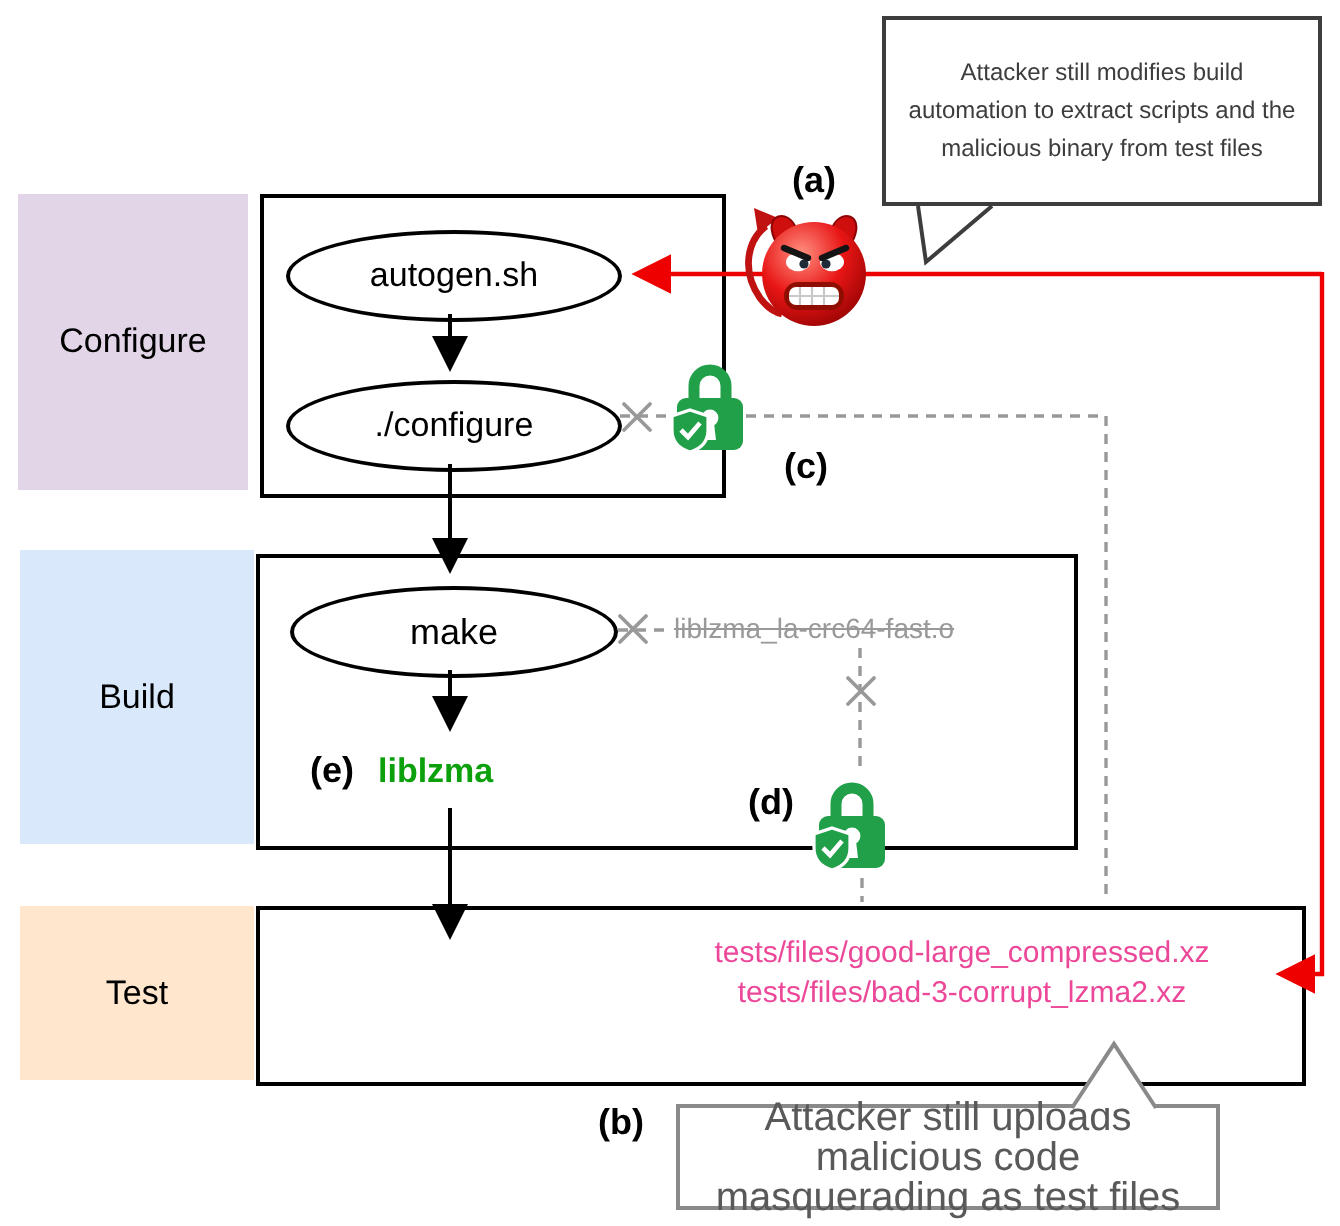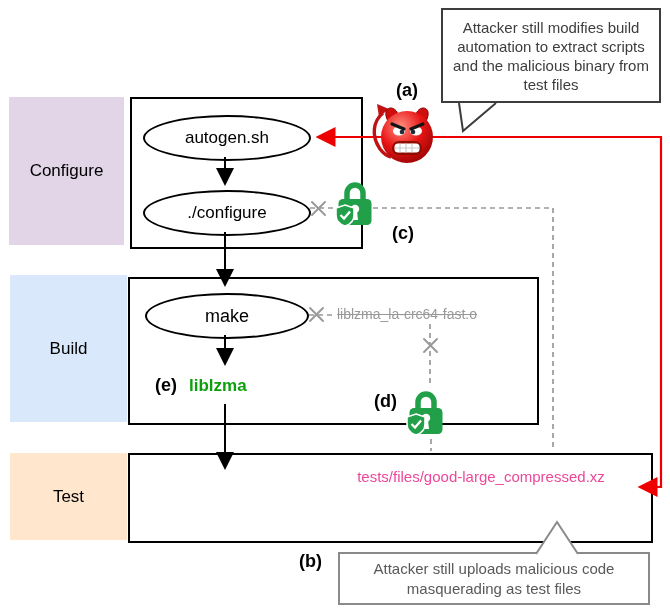--- a/index.html
+++ b/index.html
@@ -36,24 +36,24 @@
   .liblzma-name{color:#0ca10c;font-weight:bold;font-size:17px;}
   
   .objfile{left:337px;top:306px;z-index:2;color:#999;font-size:14px;
     text-decoration:line-through;white-space:nowrap;}
   
   .testfiles{left:330px;top:467px;width:302px;z-index:2;color:#ec4899;
     font-size:15px;line-height:20px;text-align:center;white-space:nowrap;}
   
   .callout{background:#fff;text-align:center;z-index:2;}
   .callout-top{left:441px;top:8px;width:220px;height:95px;border:2px solid #3d3d3d;
-    color:#3d3d3d;font-size:15px;line-height:19px;display:flex;align-items:center;justify-content:center;
+    color:#3d3d3d;font-size:12px;line-height:19px;display:flex;align-items:center;justify-content:center;
     padding:2px 6px;box-sizing:border-box;}
-  .callout-bottom{left:338px;top:552px;width:312px;height:53px;border:2px solid #8a8a8a;
-    color:#595959;font-size:15px;line-height:20px;display:flex;align-items:center;justify-content:center;
+  .callout-bottom{left:338px;top:552px;width:272px;height:53px;border:2px solid #8a8a8a;
+    color:#595959;font-size:20px;line-height:20px;display:flex;align-items:center;justify-content:center;
     padding:2px 8px;box-sizing:border-box;}
   
   #wires{left:0;top:0;width:670px;height:613px;z-index:3;pointer-events:none;}
   
   .icon-holder{z-index:4;}
   .devil{left:370px;top:103px;width:70px;height:64px;}
   .lock-c{left:335px;top:178px;width:40px;height:52px;}
   .lock-d{left:406px;top:387px;width:40px;height:52px;}
 </style>
 </head>
@@ -87,20 +87,21 @@
 
   <div class="abs liblzma-row">
     <span class="taglabel" style="position:static">(e)</span>
     <span class="liblzma-name">liblzma</span>
   </div>
 
   <span class="abs objfile">liblzma_la-crc64-fast.o</span>
 
   <div class="abs testfiles">
     <div>tests/files/good-large_compressed.xz</div>
+    <div>tests/files/bad-3-corrupt_lzma2.xz</div>
   </div>
 
   <span class="abs taglabel lbl-a">(a)</span>
   <span class="abs taglabel lbl-c">(c)</span>
   <span class="abs taglabel lbl-d">(d)</span>
   <span class="abs taglabel lbl-b">(b)</span>
 
   <div class="abs callout callout-top">
     <span>Attacker still modifies build automation to extract scripts and the malicious binary from test files</span>
   </div>

